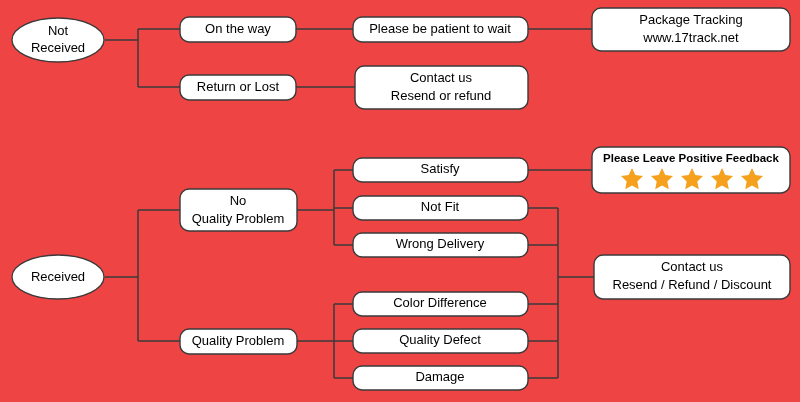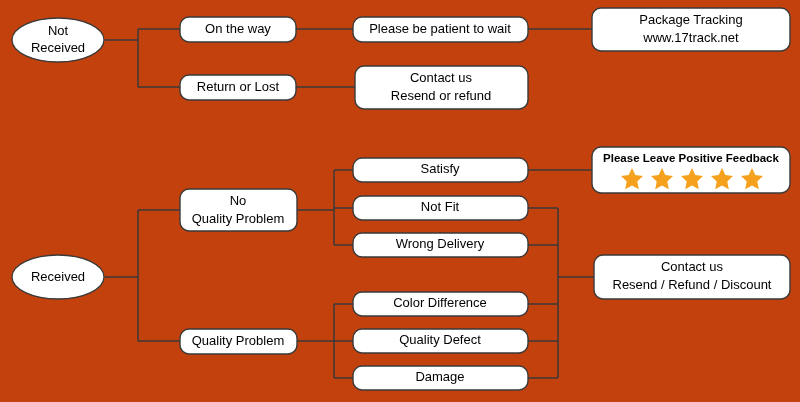--- a/index.html
+++ b/index.html
@@ -11,21 +11,21 @@
   body {
     width: 800px;
     height: 402px;
     font-family: "Liberation Sans", sans-serif;
     overflow: hidden;
   }
   #flowchart-root {
     position: relative;
     width: 800px;
     height: 402px;
-    background: #c2410c;
+    background: #ef4444;
   }
   svg#diagram {
     display: block;
     width: 800px;
     height: 402px;
   }
   .node-shape {
     fill: #ffffff;
     stroke: #3a3a3a;
     stroke-width: 1.4;

